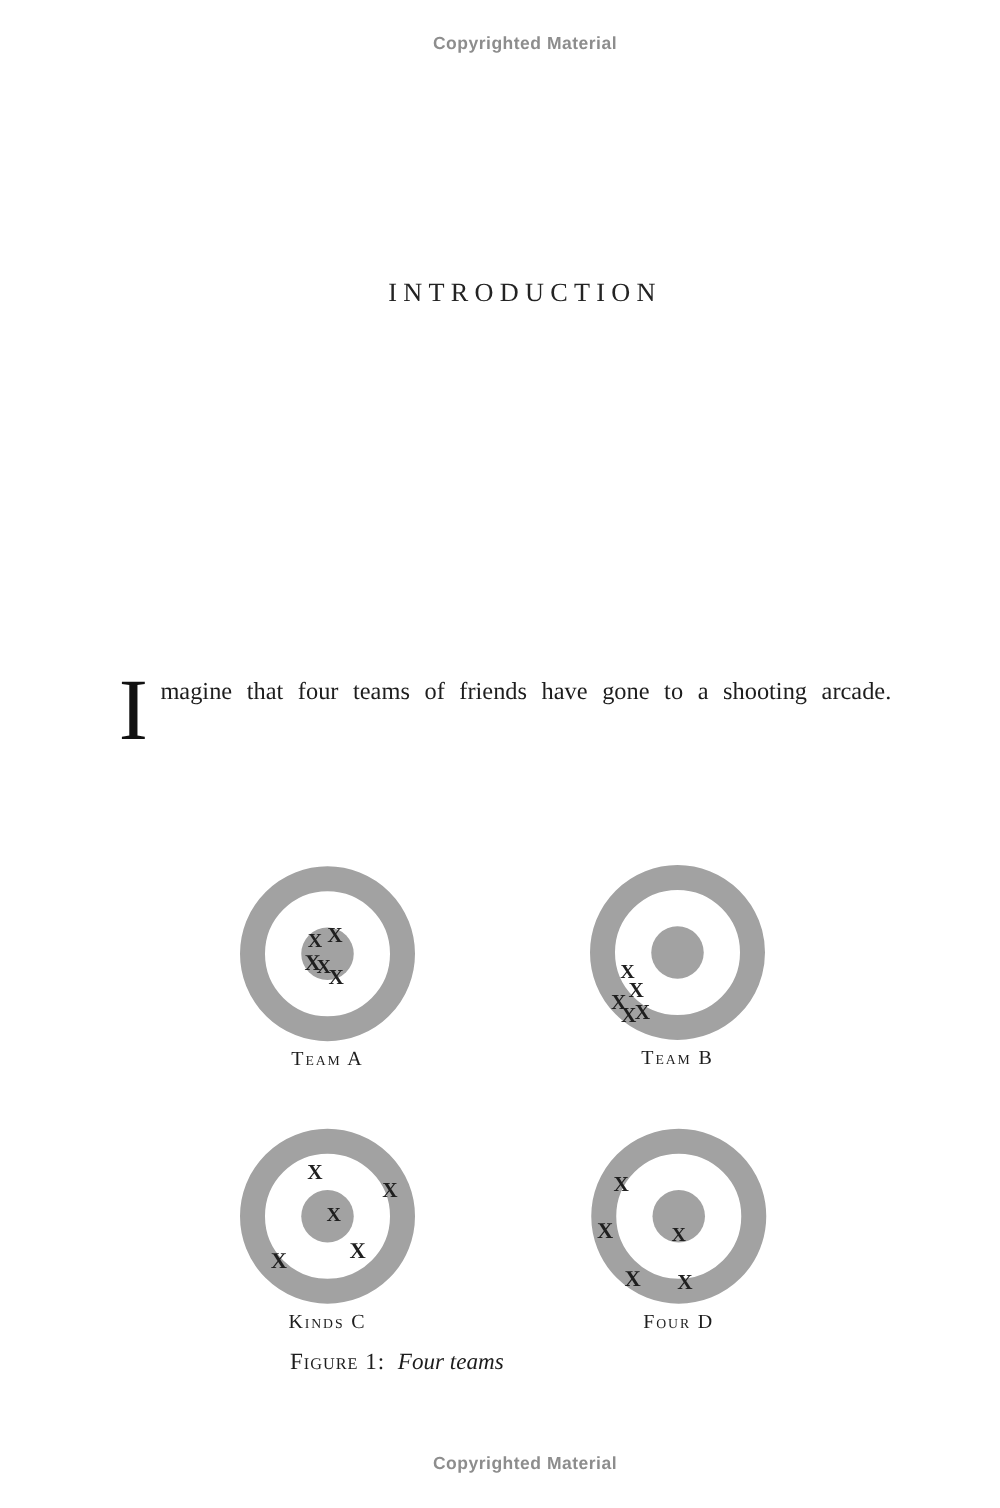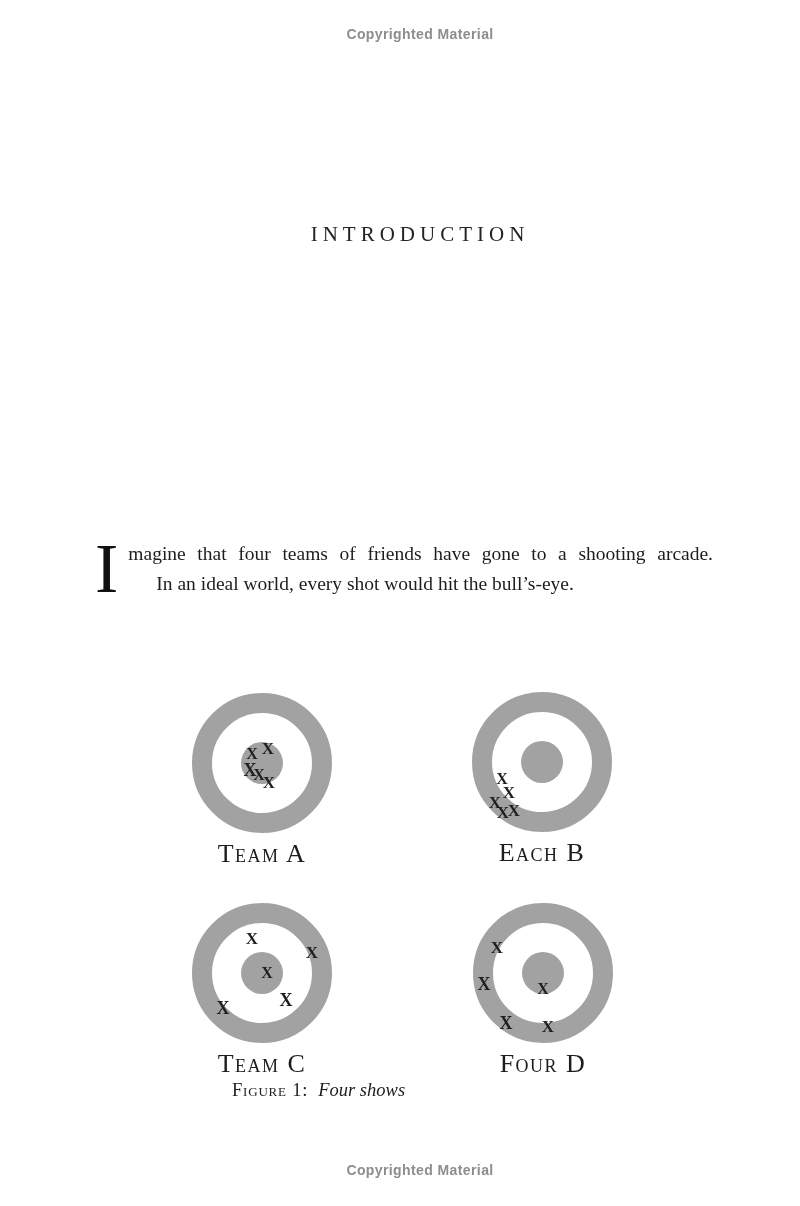--- a/index.html
+++ b/index.html
@@ -38,21 +38,21 @@
   .target-cell{position:absolute;width:150px;text-align:center;}
   .cell-a{left:187px;top:688px;}
   .cell-b{left:467px;top:687px;}
   .cell-c{left:187px;top:898px;}
   .cell-d{left:468px;top:898px;}
   .target-svg{display:block;width:150px;height:150px;}
   .target-svg text{
     font-family:"Liberation Serif",serif;font-weight:bold;
   }
   .team-label{
-    display:block;margin-top:1px;font-size:26px;font-variant:small-caps;
+    display:block;margin-top:1px;font-size:16px;font-variant:small-caps;
     letter-spacing:1.5px;color:#1d1d1d;
   }
   .caption{
     position:absolute;left:193px;top:1080px;font-size:18.5px;color:#1d1d1d;
   }
   .caption-label{font-variant:small-caps;letter-spacing:0.8px;margin-left:39px;}
   .caption-text{font-style:italic;margin-left:10px;}
 </style>
 </head>
 <body>
@@ -62,21 +62,20 @@
   <div class="copyright top">Copyrighted Material</div>
 
   <div class="kicker">INTRODUCTION</div>
 
 
   <div class="body-text">
     <p class="para1">
       <span class="dropcap">I</span>
       <span class="bline justify">magine that four teams of friends have gone to a shooting arcade.</span>
     </p>
-    <p class="para2">In an ideal world, every shot would hit the bull’s-eye.</p>
   </div>
 
   <figure class="figure">
 
     <div class="target-cell cell-a">
       <svg class="target-svg" viewBox="0 0 150 150">
           <circle cx="75" cy="75" r="60" fill="none" stroke="#a2a2a2" stroke-width="20"></circle>
           <circle cx="75" cy="75" r="21" fill="#a2a2a2"></circle>
           <text x="65" y="65" text-anchor="middle" dominant-baseline="central" font-size="16" fill="#1f1f1f">X</text>
           <text x="81" y="60" text-anchor="middle" dominant-baseline="central" font-size="17" fill="#1f1f1f">X</text>
@@ -90,50 +89,50 @@
     <div class="target-cell cell-b">
       <svg class="target-svg" viewBox="0 0 150 150">
           <circle cx="75" cy="75" r="60" fill="none" stroke="#a2a2a2" stroke-width="20"></circle>
           <circle cx="75" cy="75" r="21" fill="#a2a2a2"></circle>
           <text x="35" y="91" text-anchor="middle" dominant-baseline="central" font-size="16" fill="#1f1f1f">X</text>
           <text x="42" y="105" text-anchor="middle" dominant-baseline="central" font-size="17" fill="#1f1f1f">X</text>
           <text x="28" y="115" text-anchor="middle" dominant-baseline="central" font-size="17" fill="#1f1f1f">X</text>
           <text x="36" y="125" text-anchor="middle" dominant-baseline="central" font-size="17" fill="#1f1f1f">X</text>
           <text x="47" y="123" text-anchor="middle" dominant-baseline="central" font-size="17" fill="#1f1f1f">X</text>
         </svg>
-      <span class="team-label">Each B</span>
+      <span class="team-label">Team B</span>
     </div>
 
     <div class="target-cell cell-c">
       <svg class="target-svg" viewBox="0 0 150 150">
           <circle cx="75" cy="75" r="60" fill="none" stroke="#a2a2a2" stroke-width="20"></circle>
           <circle cx="75" cy="75" r="21" fill="#a2a2a2"></circle>
           <text x="65" y="40" text-anchor="middle" dominant-baseline="central" font-size="17" fill="#1f1f1f">X</text>
           <text x="125" y="54" text-anchor="middle" dominant-baseline="central" font-size="17" fill="#1f1f1f">X</text>
           <text x="80" y="74" text-anchor="middle" dominant-baseline="central" font-size="16" fill="#1f1f1f">X</text>
           <text x="99" y="102" text-anchor="middle" dominant-baseline="central" font-size="18" fill="#1f1f1f">X</text>
           <text x="36" y="110" text-anchor="middle" dominant-baseline="central" font-size="18" fill="#1f1f1f">X</text>
         </svg>
-      <span class="team-label">Team C</span>
+      <span class="team-label">Kinds C</span>
     </div>
 
     <div class="target-cell cell-d">
       <svg class="target-svg" viewBox="0 0 150 150">
           <circle cx="75" cy="75" r="60" fill="none" stroke="#a2a2a2" stroke-width="20"></circle>
           <circle cx="75" cy="75" r="21" fill="#a2a2a2"></circle>
           <text x="29" y="49" text-anchor="middle" dominant-baseline="central" font-size="17" fill="#1f1f1f">X</text>
           <text x="16" y="86" text-anchor="middle" dominant-baseline="central" font-size="18" fill="#1f1f1f">X</text>
           <text x="75" y="90" text-anchor="middle" dominant-baseline="central" font-size="16" fill="#1f1f1f">X</text>
           <text x="38" y="125" text-anchor="middle" dominant-baseline="central" font-size="18" fill="#1f1f1f">X</text>
           <text x="80" y="128" text-anchor="middle" dominant-baseline="central" font-size="17" fill="#1f1f1f">X</text>
         </svg>
       <span class="team-label">Four D</span>
     </div>
 
     <figcaption class="caption">
-      <span class="caption-label">Figure 1:</span><span class="caption-text">Four shows</span>
+      <span class="caption-label">Figure 1:</span><span class="caption-text">Four teams</span>
     </figcaption>
 
   </figure>
 
   <div class="copyright bottom">Copyrighted Material</div>
 
 </div>
 
 </body></html>

